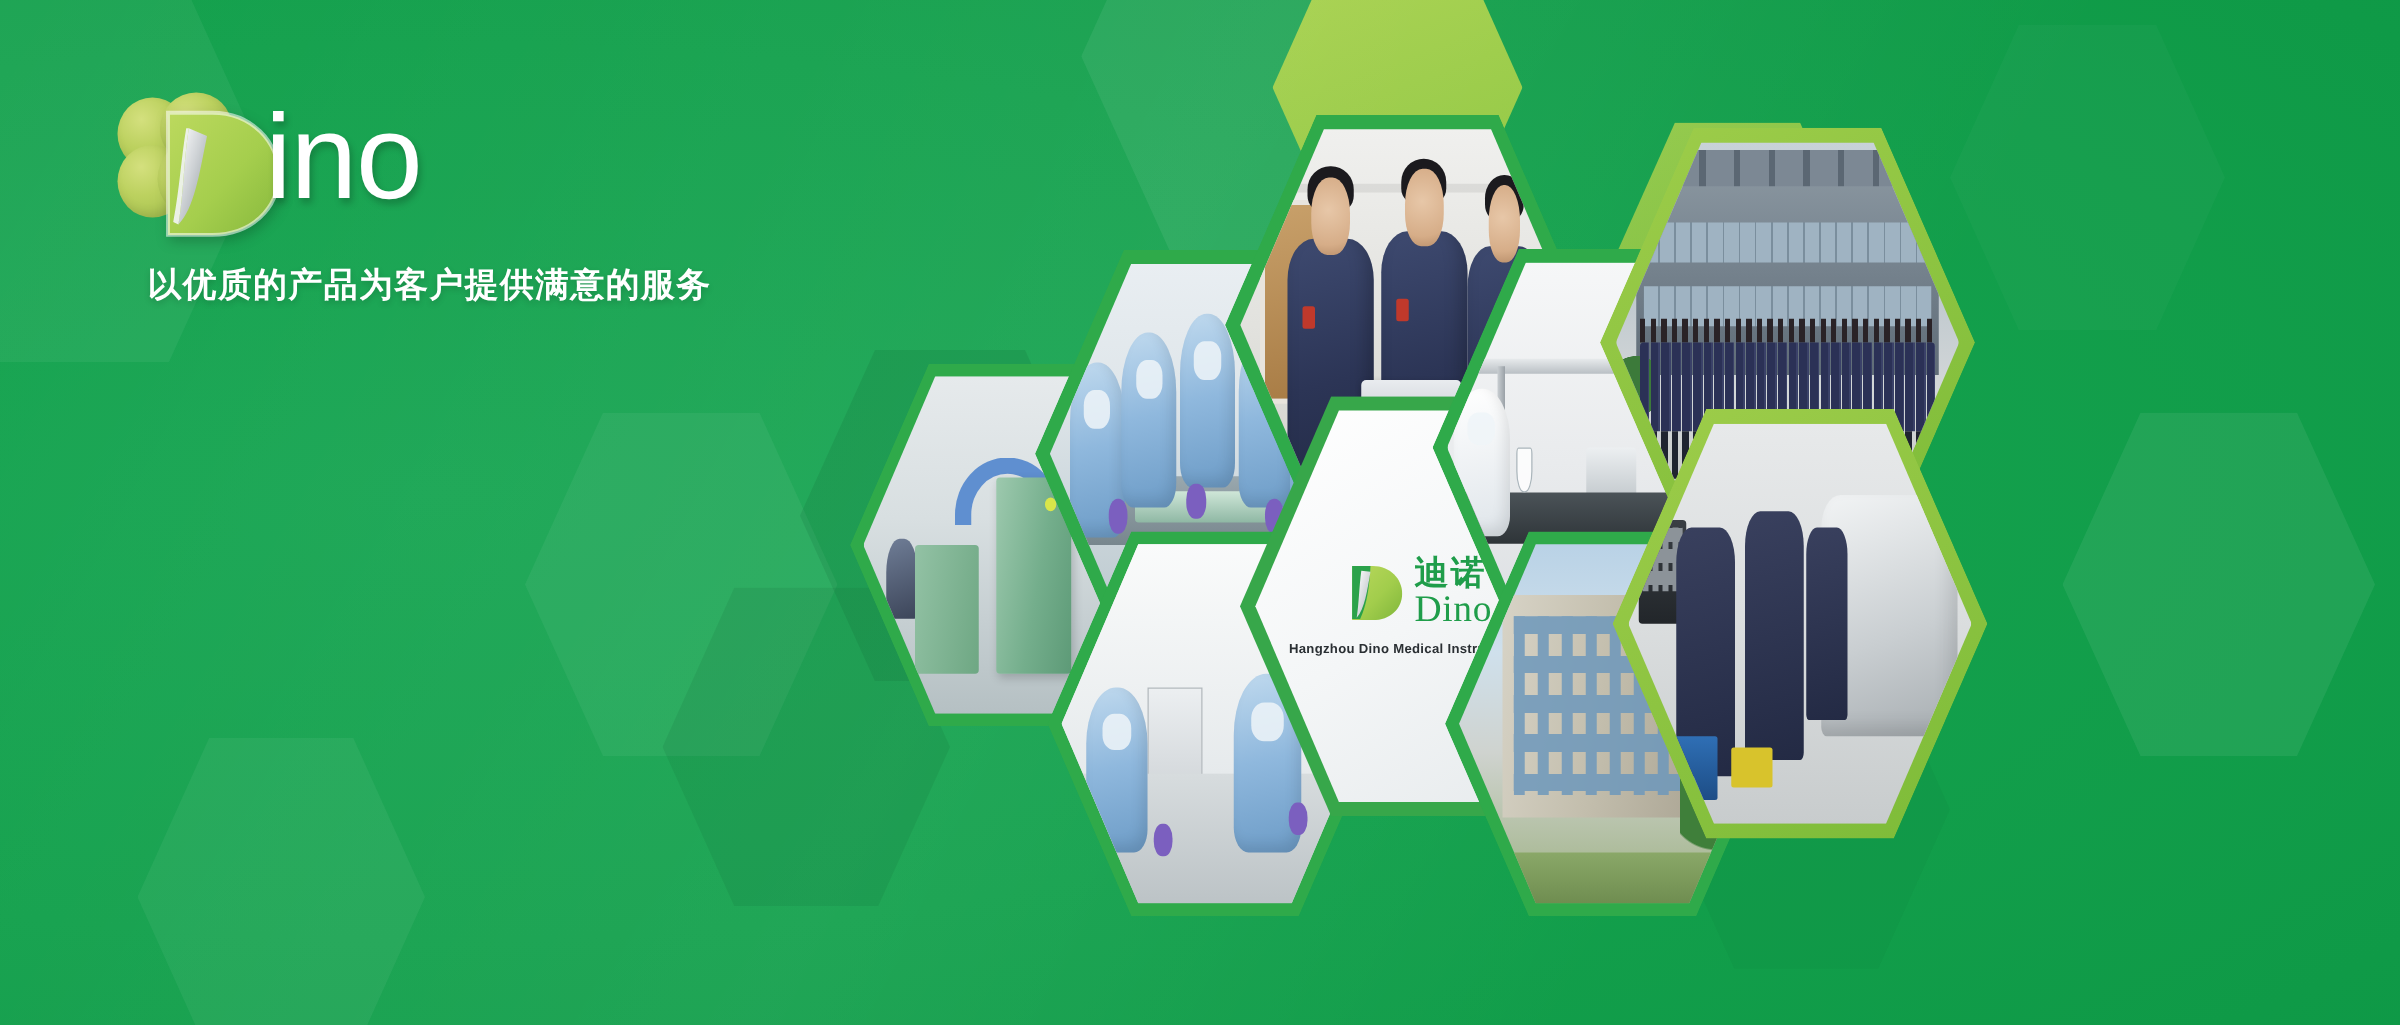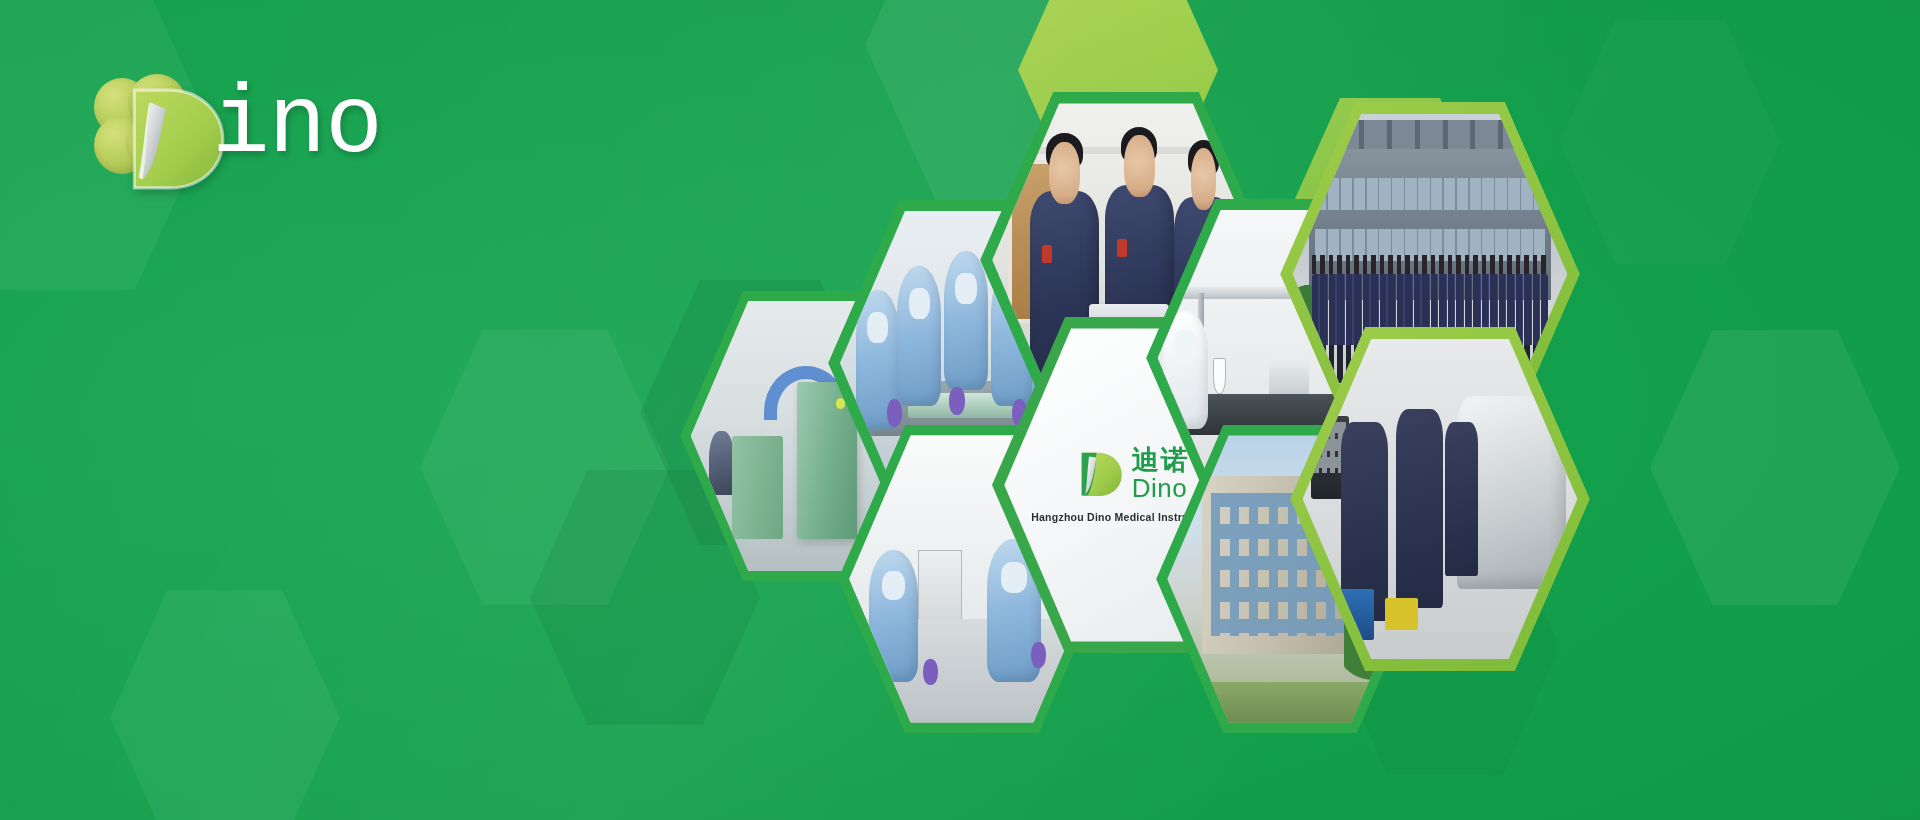--- a/index.html
+++ b/index.html
@@ -52,21 +52,21 @@
   .blob.b2{ left:36px; top:2px;  width:58px; height:58px; }
   .blob.b3{ left:2px;  top:44px; width:56px; height:58px; }
   .blob.b4{ left:34px; top:40px; width:60px; height:62px; }
 
   .wm-D{
     position:absolute; left:32px; top:14px; width:104px; height:104px;
     filter:drop-shadow(2px 4px 5px rgba(0,0,0,0.22));
   }
   .wm-ino{
     position:absolute; left:120px; top:6px;
-    font-family:Liberation Mono, monospace;
+    font-family:Liberation Sans, sans-serif;
     font-size:96px; line-height:1; color:#ffffff; letter-spacing:-1px;
     text-shadow:2px 4px 6px rgba(0,0,0,0.22);
   }
 
   
   .slogans{ position:absolute; left:118px; top:215px; }
   .slogan{
     color:#ffffff;
     font-size:27px;
     font-weight:bold;
@@ -342,22 +342,22 @@
     display:flex; flex-direction:column; align-items:center; justify-content:center;
   }
   .logo-row{ display:flex; align-items:center; gap:8px; margin-bottom:10px; }
   .logo-mark{ width:46px; height:46px; }
   .logo-cn{
     font-size:27px; font-weight:bold; color:#1f9d4a; letter-spacing:2px;
     line-height:1; position:relative;
   }
   .logo-reg{ font-size:9px; vertical-align:super; color:#1f9d4a; }
   .logo-en{
-    font-family:Liberation Sans, sans-serif;
-    font-size:26px; color:#1f9d4a; line-height:1; margin-top:1px; letter-spacing:.5px;
+    font-family:Liberation Serif, serif;
+    font-size:30px; color:#1f9d4a; line-height:1; margin-top:1px; letter-spacing:.5px;
   }
   .logo-stack{ display:flex; flex-direction:column; align-items:flex-start; }
   .logo-sub{
     font-size:10.5px; font-weight:bold; color:#2a2f33; letter-spacing:.25px;
     white-space:nowrap;
   }
 </style>
 </head>
 <body>
 
@@ -402,20 +402,21 @@
         <path d="M10 4 H44 C74 4 95 26 95 52 C95 78 74 98 44 98 H10 Z" fill="url(#leafg)"></path>
         <path d="M10 4 H44 C74 4 95 26 95 52 C95 78 74 98 44 98 H10 Z" fill="none" stroke="rgba(255,255,255,.55)" stroke-width="3"></path>
         <path d="M26 16 C22 42 22 66 18 90 C30 78 34 52 40 22 Z" fill="url(#curlg)"></path>
         <path d="M26 16 C22 42 22 66 18 90 L14 88 C19 62 20 40 24 16 Z" fill="#f2f4f5" opacity=".9"></path>
       </svg>
 
       <span class="wm-ino">ino</span>
     </div>
 
     <div class="slogans">
+      <div class="slogan">以优质的产品为客户提供满意的服务</div>
     </div>
   </div>
 
   <div class="cluster">
 
     <div class="photo-hex" style="left:20px; top:196px; width:252px; height:290px;">
       <div class="frame"></div>
       <div class="art">
           <div class="scene sc-mach">
         <div class="prs"></div>

